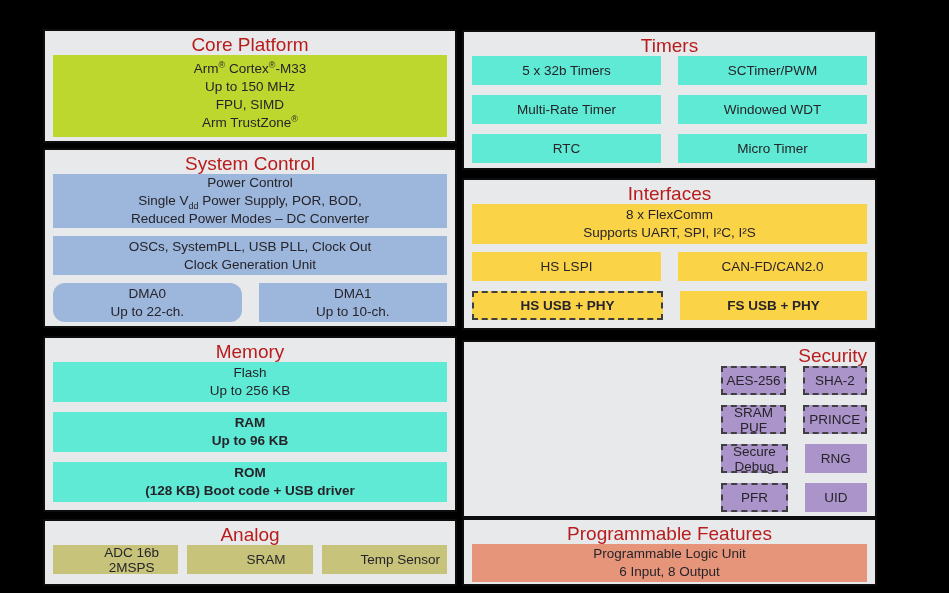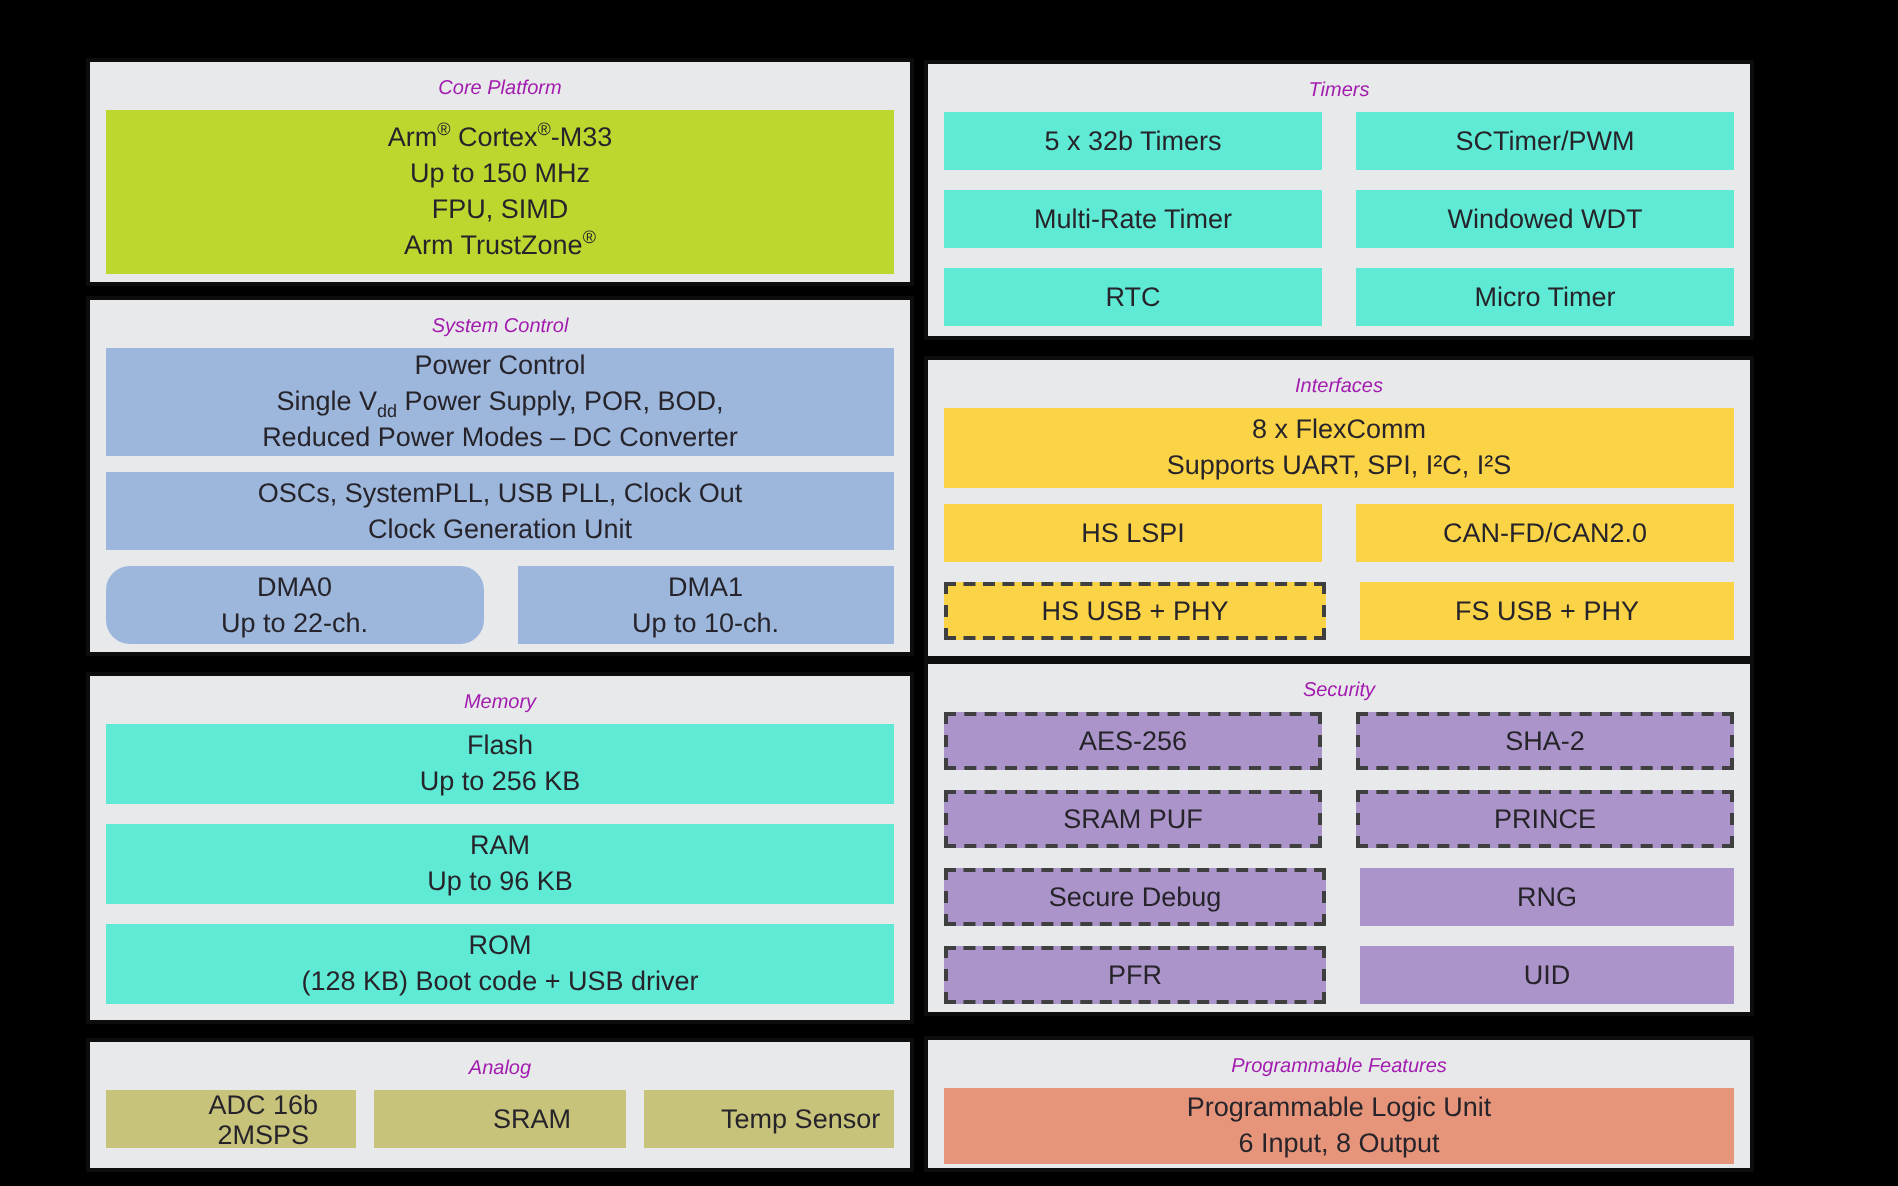--- a/index.html
+++ b/index.html
@@ -7,30 +7,30 @@
     width:949px;height:593px;position:relative;background:#000;
     font-family:"Liberation Sans","DejaVu Sans",sans-serif;
     color:#232323;overflow:hidden;
   }
   .panel{
     position:absolute;background:#e8e9ea;border:2px solid #0d0d0d;
     box-sizing:border-box;display:flex;flex-direction:column;
     padding:3px 8px 4px 8px;
   }
   .panel-title{
-    text-align:center;font-size:10px;line-height:21px;height:21px;
-    color:#a21caf;flex:0 0 auto;font-style:italic;
+    text-align:center;font-size:19px;line-height:21px;height:21px;
+    color:#b91c1c;flex:0 0 auto;
   }
   .block{
     box-sizing:border-box;display:flex;flex-direction:column;
     justify-content:center;align-items:center;text-align:center;
     font-size:13.5px;line-height:18px;color:#26242a;flex:0 0 auto;
   }
   .fill{flex:1 1 auto;}
-  .mt8{margin-top:8px;} .mt10{margin-top:10px;}
+  .mt8{margin-top:8px;} .mt10{margin-top:10px;font-weight:bold;}
   .grid{display:flex;flex-direction:column;flex:0 0 auto;}
   .row{display:flex;gap:17px;flex:0 0 auto;}
   .cell{
     flex:1 1 0;height:29px;box-sizing:border-box;
     display:flex;align-items:center;justify-content:center;
     font-size:13.5px;color:#26242a;text-align:center;
   }
   .h40{height:40px;} .h54{height:54px;} .h39{height:39px;} .h38{height:38px;}
   .green{background:#bed72f;}
   .blue{background:#9cb6dc;}
@@ -42,21 +42,21 @@
   .dashed{border:2px dashed #3f3f3f;}
   .reg{font-size:9px;vertical-align:super;line-height:0;}
   .subsc{font-size:9px;vertical-align:sub;line-height:0;}
   
   #p-core   {left:43px; top:29px;  width:414px; height:114px;}
   #p-sysctl {left:43px; top:148px; width:414px; height:180px;}
   #p-memory {left:43px; top:336px; width:414px; height:176px;}
   #p-analog {left:43px; top:519px; width:414px; height:67px;}
   #p-timers {left:462px;top:30px;  width:415px; height:140px;}
   #p-ifaces {left:462px;top:178px; width:415px; height:152px;}
-  #p-secure {left:462px;top:330px; width:415px; height:178px;}
+  #p-secure {left:462px;top:340px; width:415px; height:178px;align-items:flex-end;}
   #p-prog   {left:462px;top:518px; width:415px; height:68px;}
 </style>
 </head>
 <body>
 
 <div class="panel" id="p-core">
   <div class="panel-title">Core Platform</div>
   <div class="block green fill">
     <div><span>Arm</span><span class="reg">®</span><span> Cortex</span><span class="reg">®</span><span>-M33</span></div>
     <div>Up to 150 MHz</div>

